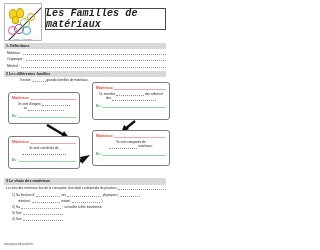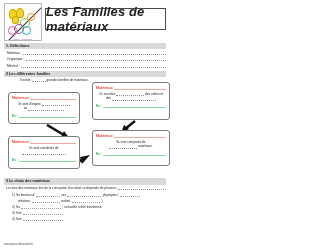--- a/index.html
+++ b/index.html
@@ -37,23 +37,23 @@
     font-size:1.9px;text-align:center;color:#6a3d8f;letter-spacing:0.1px;
     white-space:nowrap;
   }
   .titlebox{
     flex:1;margin-top:5px;height:20px;
     border:0.9px solid #4a4a4a;
     display:flex;align-items:center;justify-content:center;
     background:#fff;
   }
   .titlebox span{
-    font-family:Liberation Sans, sans-serif;
+    font-family:Liberation Mono, monospace;
     font-style:italic;font-weight:bold;
-    font-size:13px;color:#222;letter-spacing:0.1px;
+    font-size:10px;color:#222;letter-spacing:0.1px;
   }
 
   
   .banner{
     background:#d9d9d9;
     font-size:3.6px;font-weight:bold;color:#111;
     padding:1.1px 2px;margin:2px 0 1.6px 0;
     letter-spacing:0.05px;
   }
 

